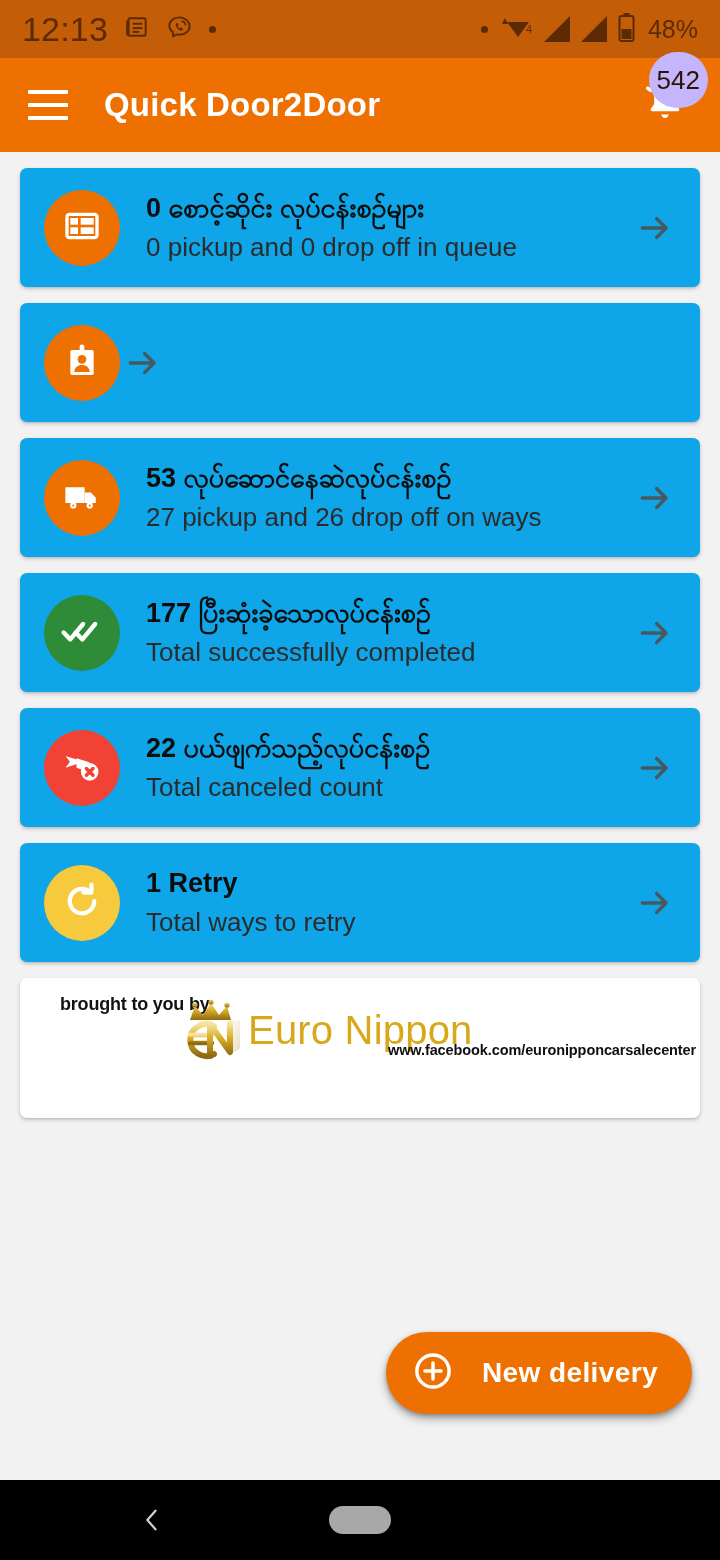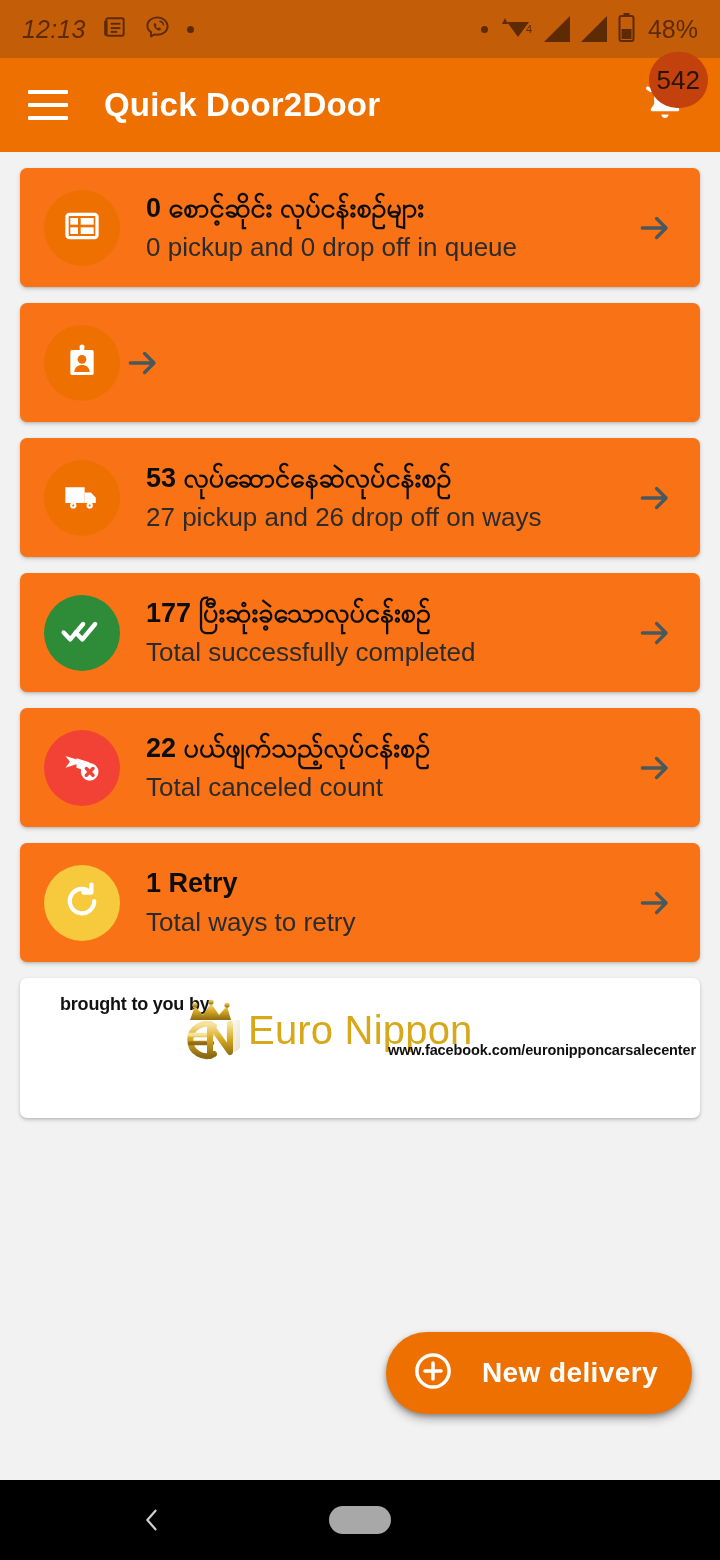--- a/index.html
+++ b/index.html
@@ -30,25 +30,24 @@
     padding: 0 22px;
     flex: none;
     color: #5a2a02;
   }
   .status-left {
     display: flex;
     align-items: center;
     gap: 16px;
   }
   .status-time {
-    font-size: 25px;
+    font-size: 34px;
     font-weight: 400;
     color: #5d2b03;
     letter-spacing: 0.2px;
-    font-style: italic;
   }
   .status-spacer { flex: 1; }
   .status-right {
     display: flex;
     align-items: center;
     gap: 11px;
   }
   .status-battery-text {
     font-size: 25px;
     color: #5d2b03;
@@ -108,40 +107,40 @@
     justify-content: center;
     cursor: pointer;
   }
   .badge {
     position: absolute;
     top: -24px;
     right: -14px;
     min-width: 56px;
     height: 56px;
     border-radius: 28px;
-    background: #c2410c;
+    background: #c4b5fd;
     color: #2b1400;
     font-size: 26px;
     display: flex;
     align-items: center;
     justify-content: center;
     padding: 0 8px;
     z-index: 2;
   }
 
   
   .content {
     flex: 1;
     padding: 16px 20px 0 20px;
     overflow: hidden;
     position: relative;
   }
 
   .card {
-    background: #f97316;
+    background: #0ea5e9;
     border-radius: 7px;
     height: 119px;
     margin-bottom: 16px;
     display: flex;
     align-items: center;
     padding: 0 22px 0 24px;
     box-shadow: 0 2px 4px rgba(0,0,0,0.17), 0 1px 2px rgba(0,0,0,0.10);
     cursor: pointer;
   }
 

